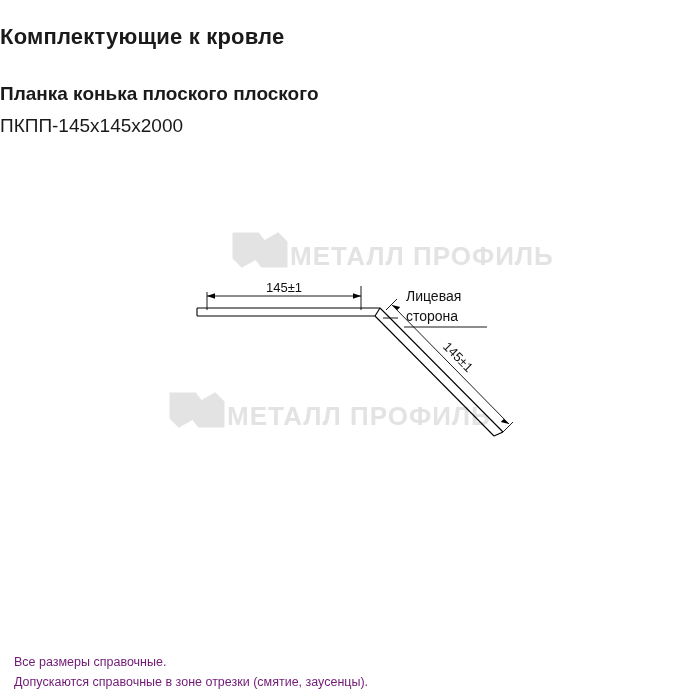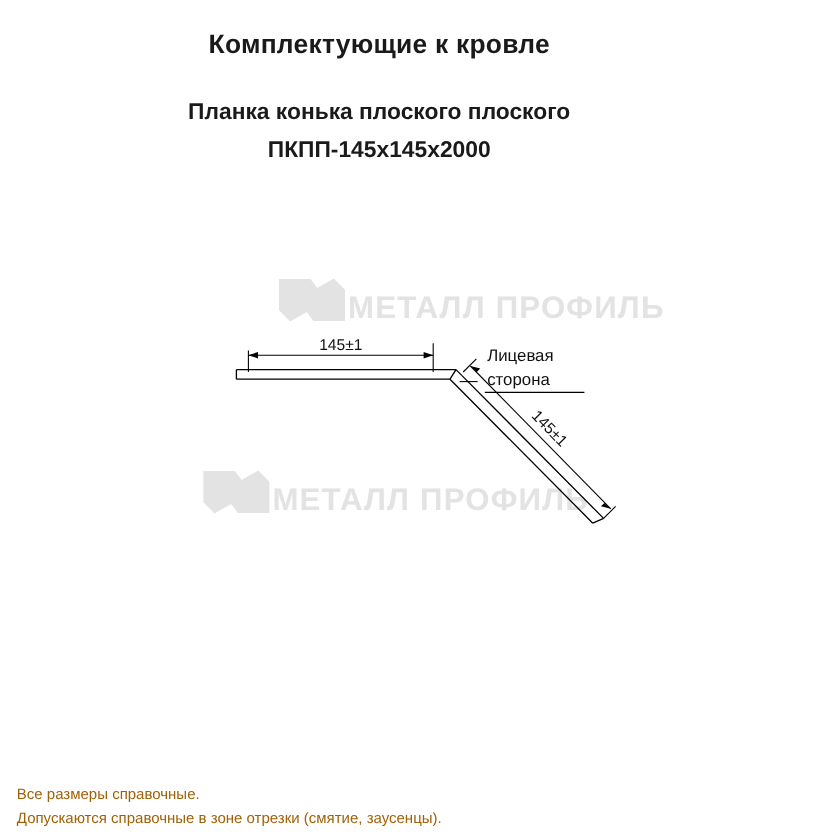--- a/index.html
+++ b/index.html
@@ -18,58 +18,58 @@
   .page {
     position: relative;
     width: 700px;
     height: 700px;
   }
   .titles {
     position: absolute;
     left: 0;
     top: 22px;
     width: 632px;
-    text-align: center;
+    text-align: left;
   }
   .title-main {
     font-size: 22px;
     font-weight: bold;
     letter-spacing: 0.2px;
     line-height: 30px;
     margin: 0;
   }
   .title-sub {
     font-size: 19px;
     font-weight: bold;
     line-height: 28px;
     margin: 0;
     margin-top: 28px;
   }
   .title-code {
     font-size: 19px;
-    font-weight: bold;
+    font-weight: normal;
     line-height: 28px;
     margin: 0;
     margin-top: 4px;
   }
   .drawing {
     position: absolute;
     left: 0;
     top: 170px;
     width: 564px;
     height: 330px;
   }
   .footnotes {
     position: absolute;
     left: 14px;
     bottom: 8px;
     width: 670px;
     font-size: 12.5px;
     line-height: 20px;
-    color: #a16207;
+    color: #701a75;
   }
   .footnotes div {
     white-space: nowrap;
   }
   svg text {
     font-family: "Liberation Sans", sans-serif;
     fill: #111111;
   }
   .wm {
     fill: #e3e3e3;

